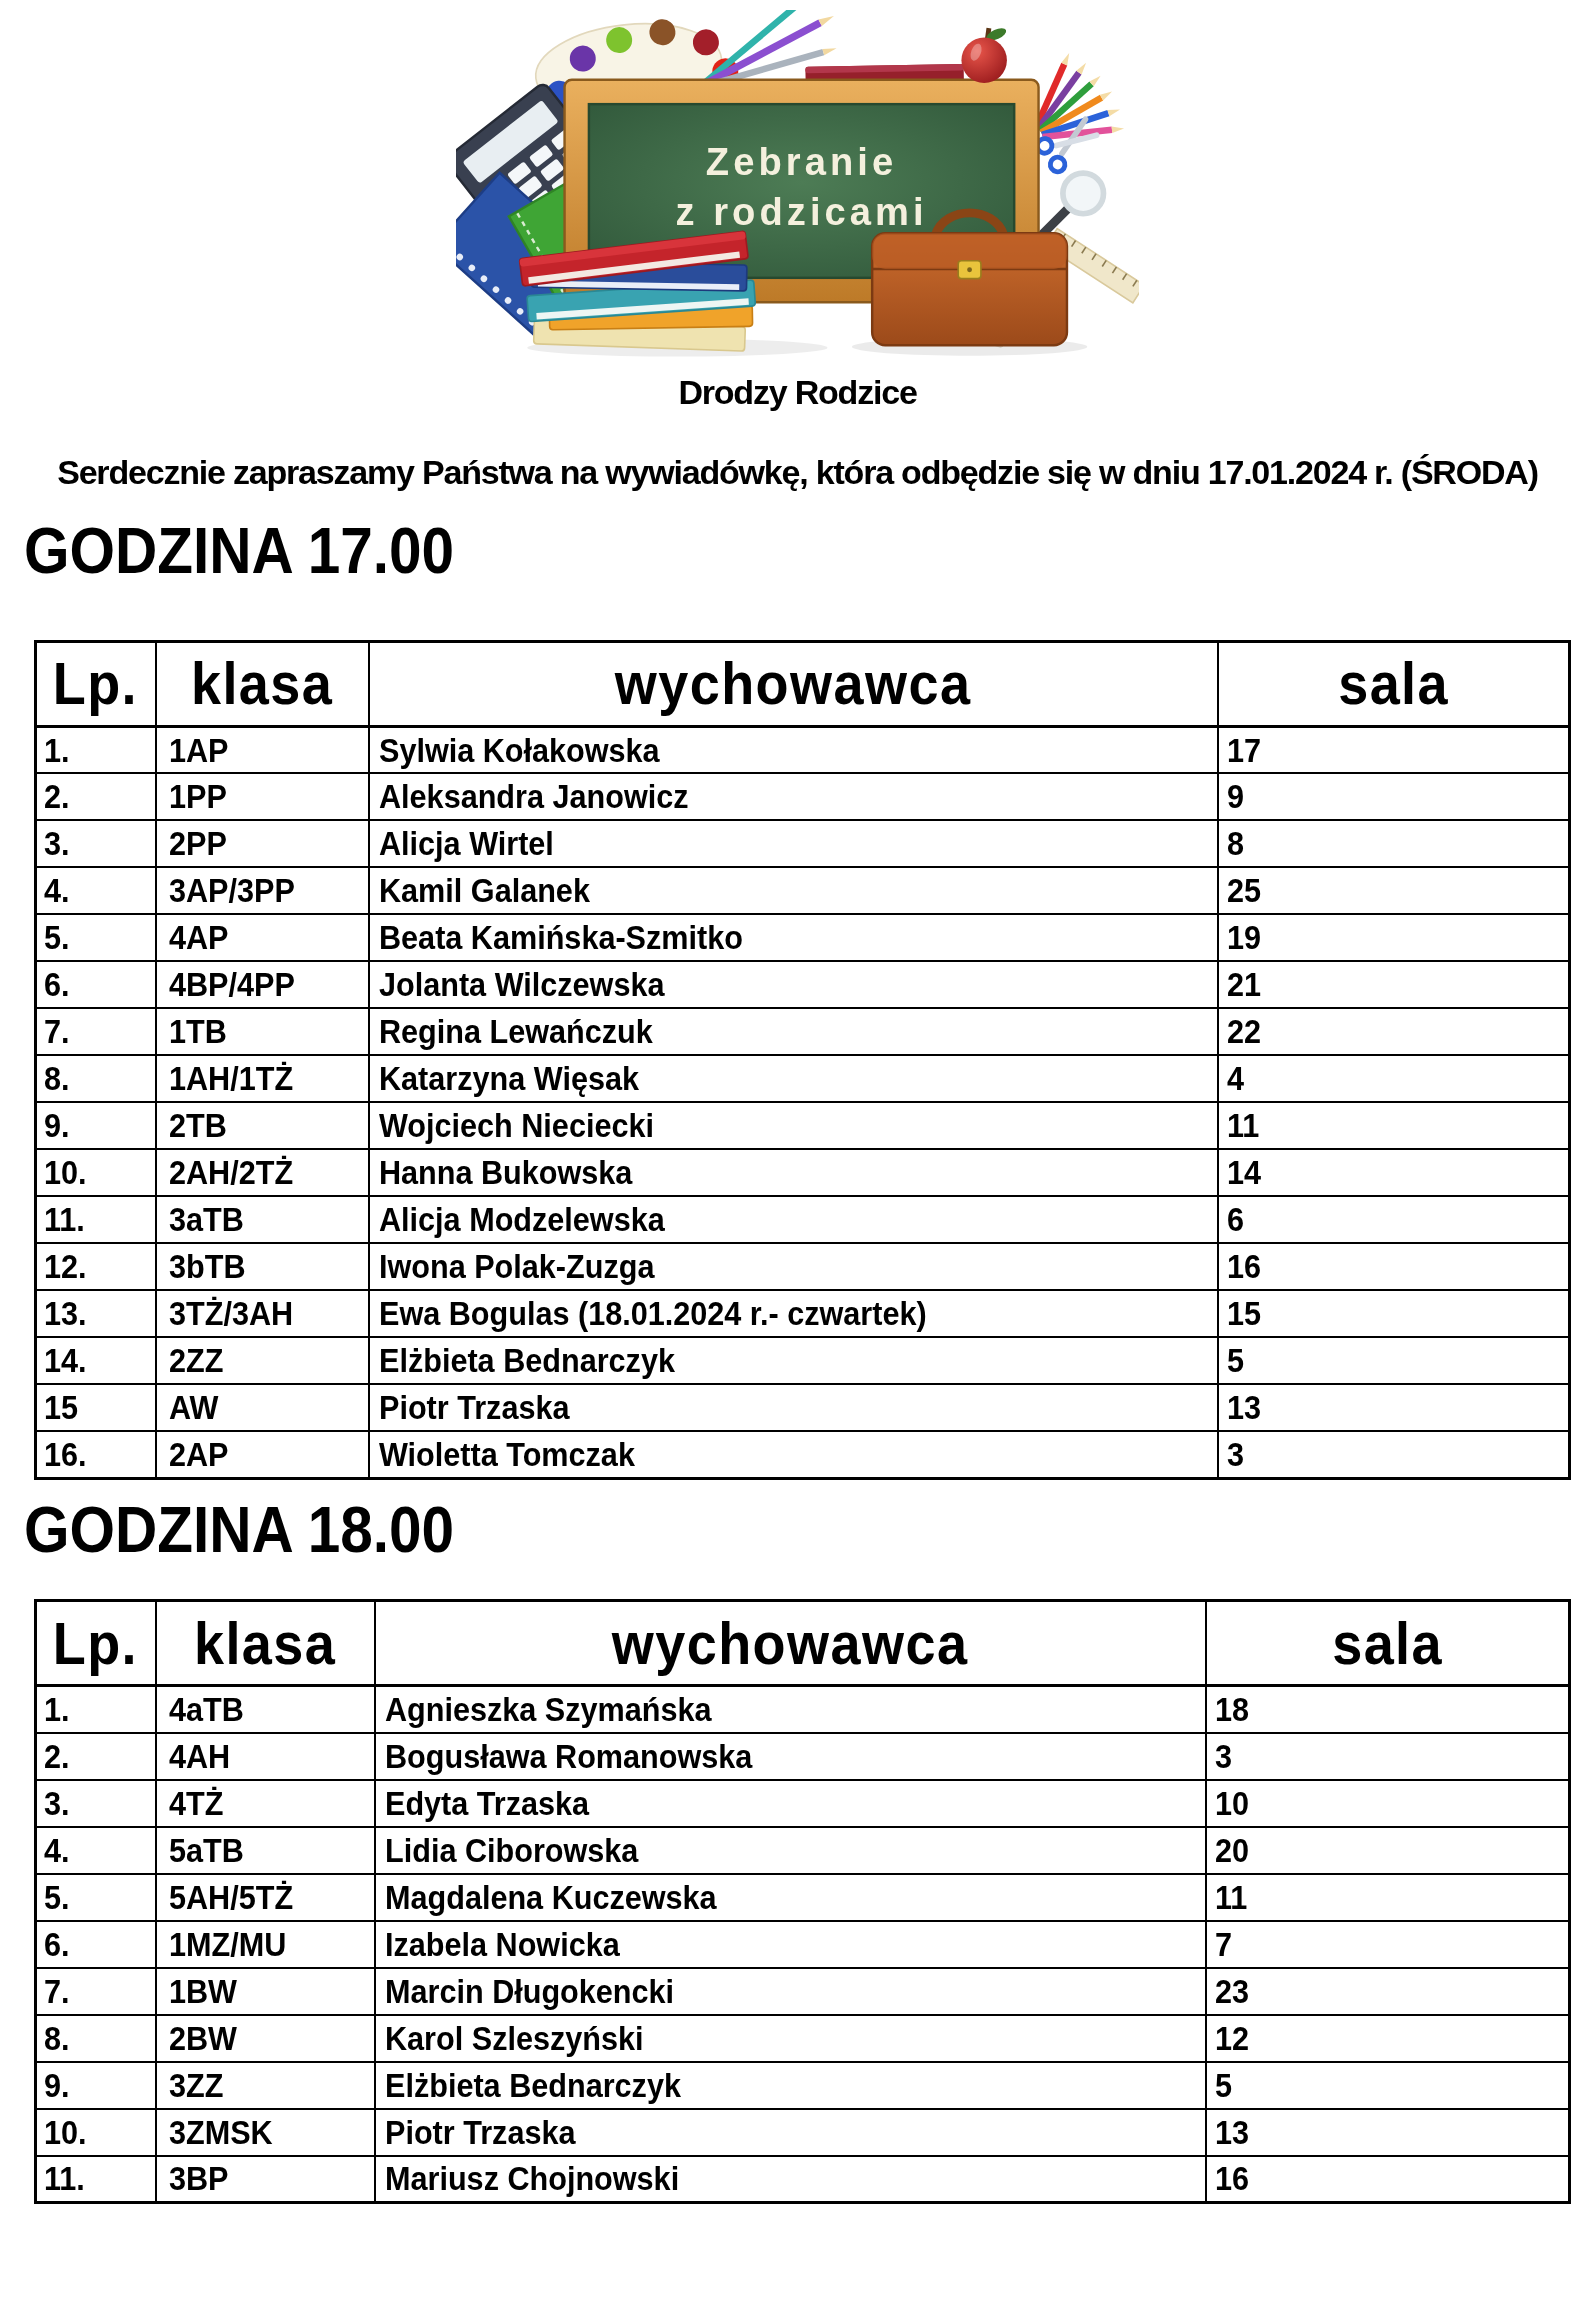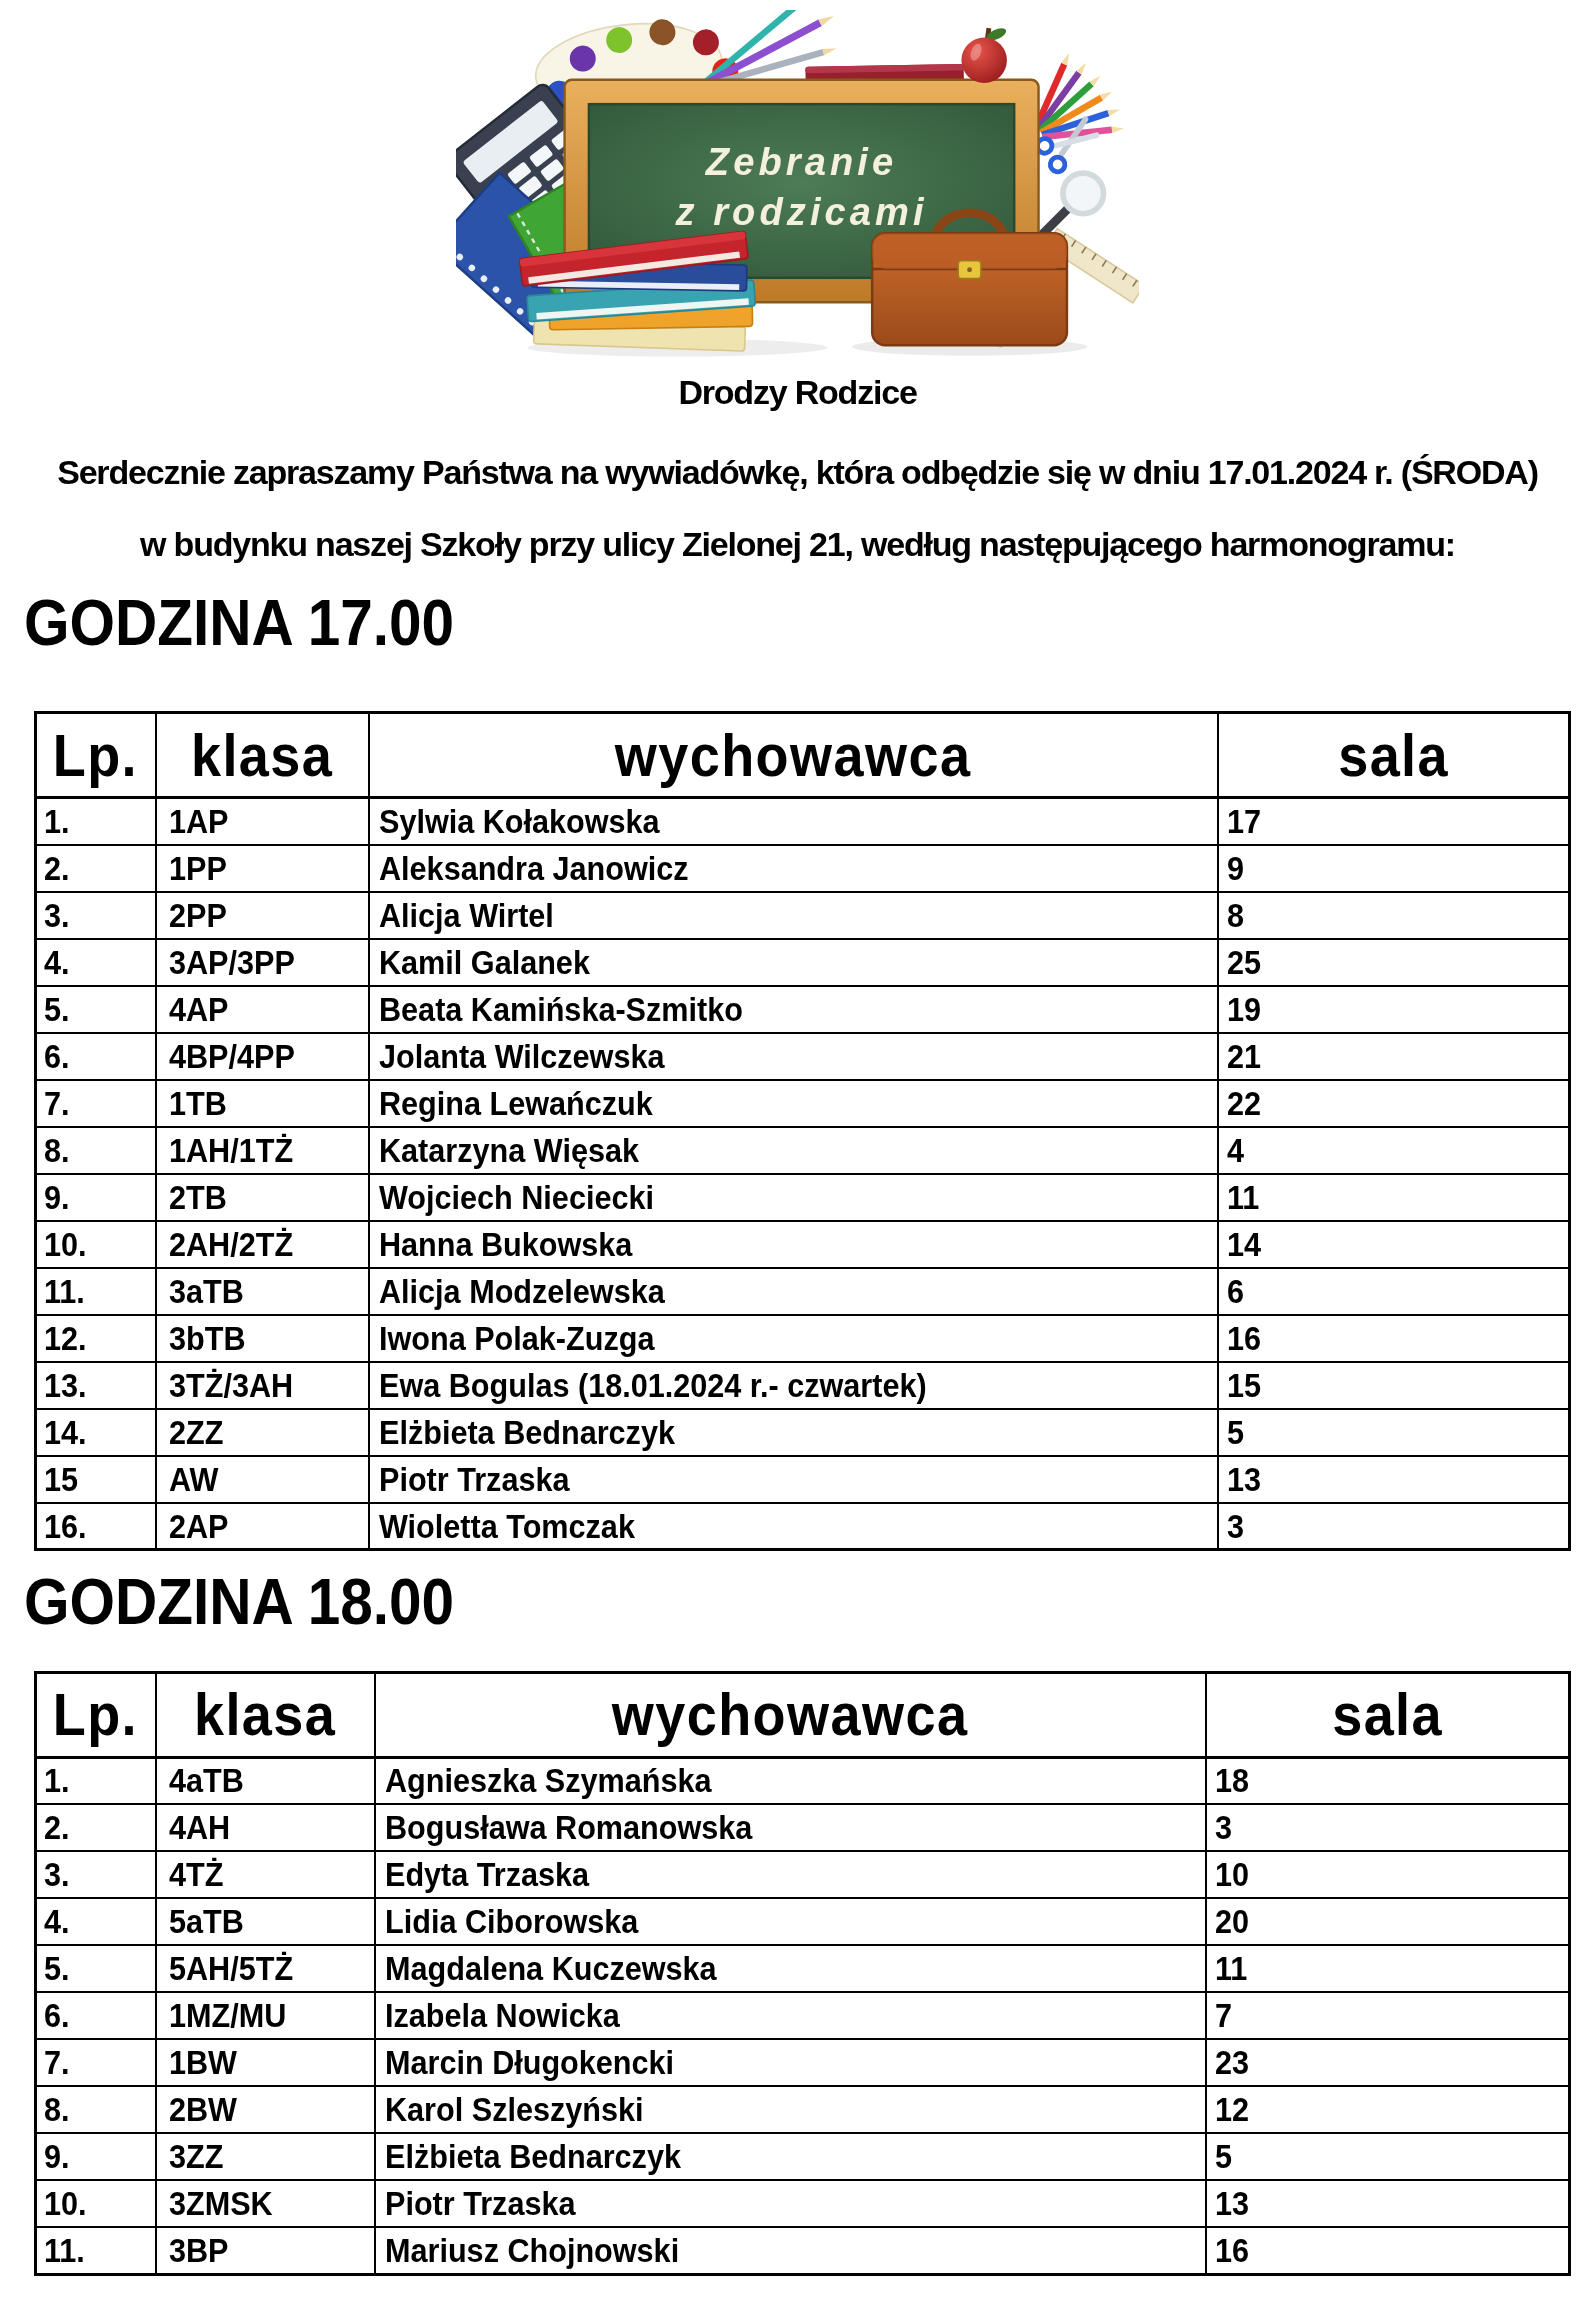--- a/index.html
+++ b/index.html
@@ -5,21 +5,21 @@
   * { margin:0; padding:0; box-sizing:border-box; }
   html,body { background:#ffffff; }
   body {
     width:1595px; height:2319px; overflow:hidden;
     font-family:"Liberation Sans","DejaVu Sans",sans-serif;
     font-weight:bold; color:#000;
   }
   .page { position:relative; width:1595px; height:2319px; background:#fff; }
 
   
-  .illustration-wrap { width:683px; height:349px; margin:9.8px auto 0;font-style:italic; }
+  .illustration-wrap { width:683px; height:349px; margin:9.8px auto 0; }
 
   
   .greeting   { margin-top:14.6px; text-align:center; font-size:34px; letter-spacing:-1.2px; line-height:1.15; }
   .intro-line { text-align:center; font-size:34px; letter-spacing:-1.2px; line-height:1.15; }
   .intro-l1   { margin-top:41px; }
   .intro-l2   { margin-top:32.5px; }
 
   
   .section-heading { font-size:65px; line-height:1.06; letter-spacing:0; }
   #heading-17 { margin-top:24.4px; }
@@ -248,21 +248,20 @@
         <path d="M -120 -16 L 120 -16" stroke="#7c3a12" stroke-width="3"></path>
         <rect x="-120" y="-60" width="240" height="44" rx="16" fill="#b85a24" opacity="0.65"></rect>
         <rect x="-14" y="-26" width="28" height="22" rx="4" fill="#e9c43c" stroke="#9a7d1d" stroke-width="2"></rect>
         <circle cx="0" cy="-15" r="3" fill="#7c651a"></circle>
       </g>
     </svg>
   </div>
 
   <div class="greeting">Drodzy Rodzice</div>
   <div class="intro-line intro-l1">Serdecznie zapraszamy Państwa na wywiadówkę, która odbędzie się w dniu 17.01.2024 r. (ŚRODA)</div>
-  <div class="intro-line intro-l2">w budynku naszej Szkoły przy ulicy Zielonej 21, według następującego harmonogramu:</div>
 
   <h1 class="section-heading" id="heading-17"><span class="cond cond-c">GODZINA 17.00</span></h1>
 
   <table class="schedule" id="table-17">
     <colgroup>
         <col style="width:120px">
         <col style="width:213px">
         <col style="width:849px">
         <col style="width:352px">
       </colgroup>

